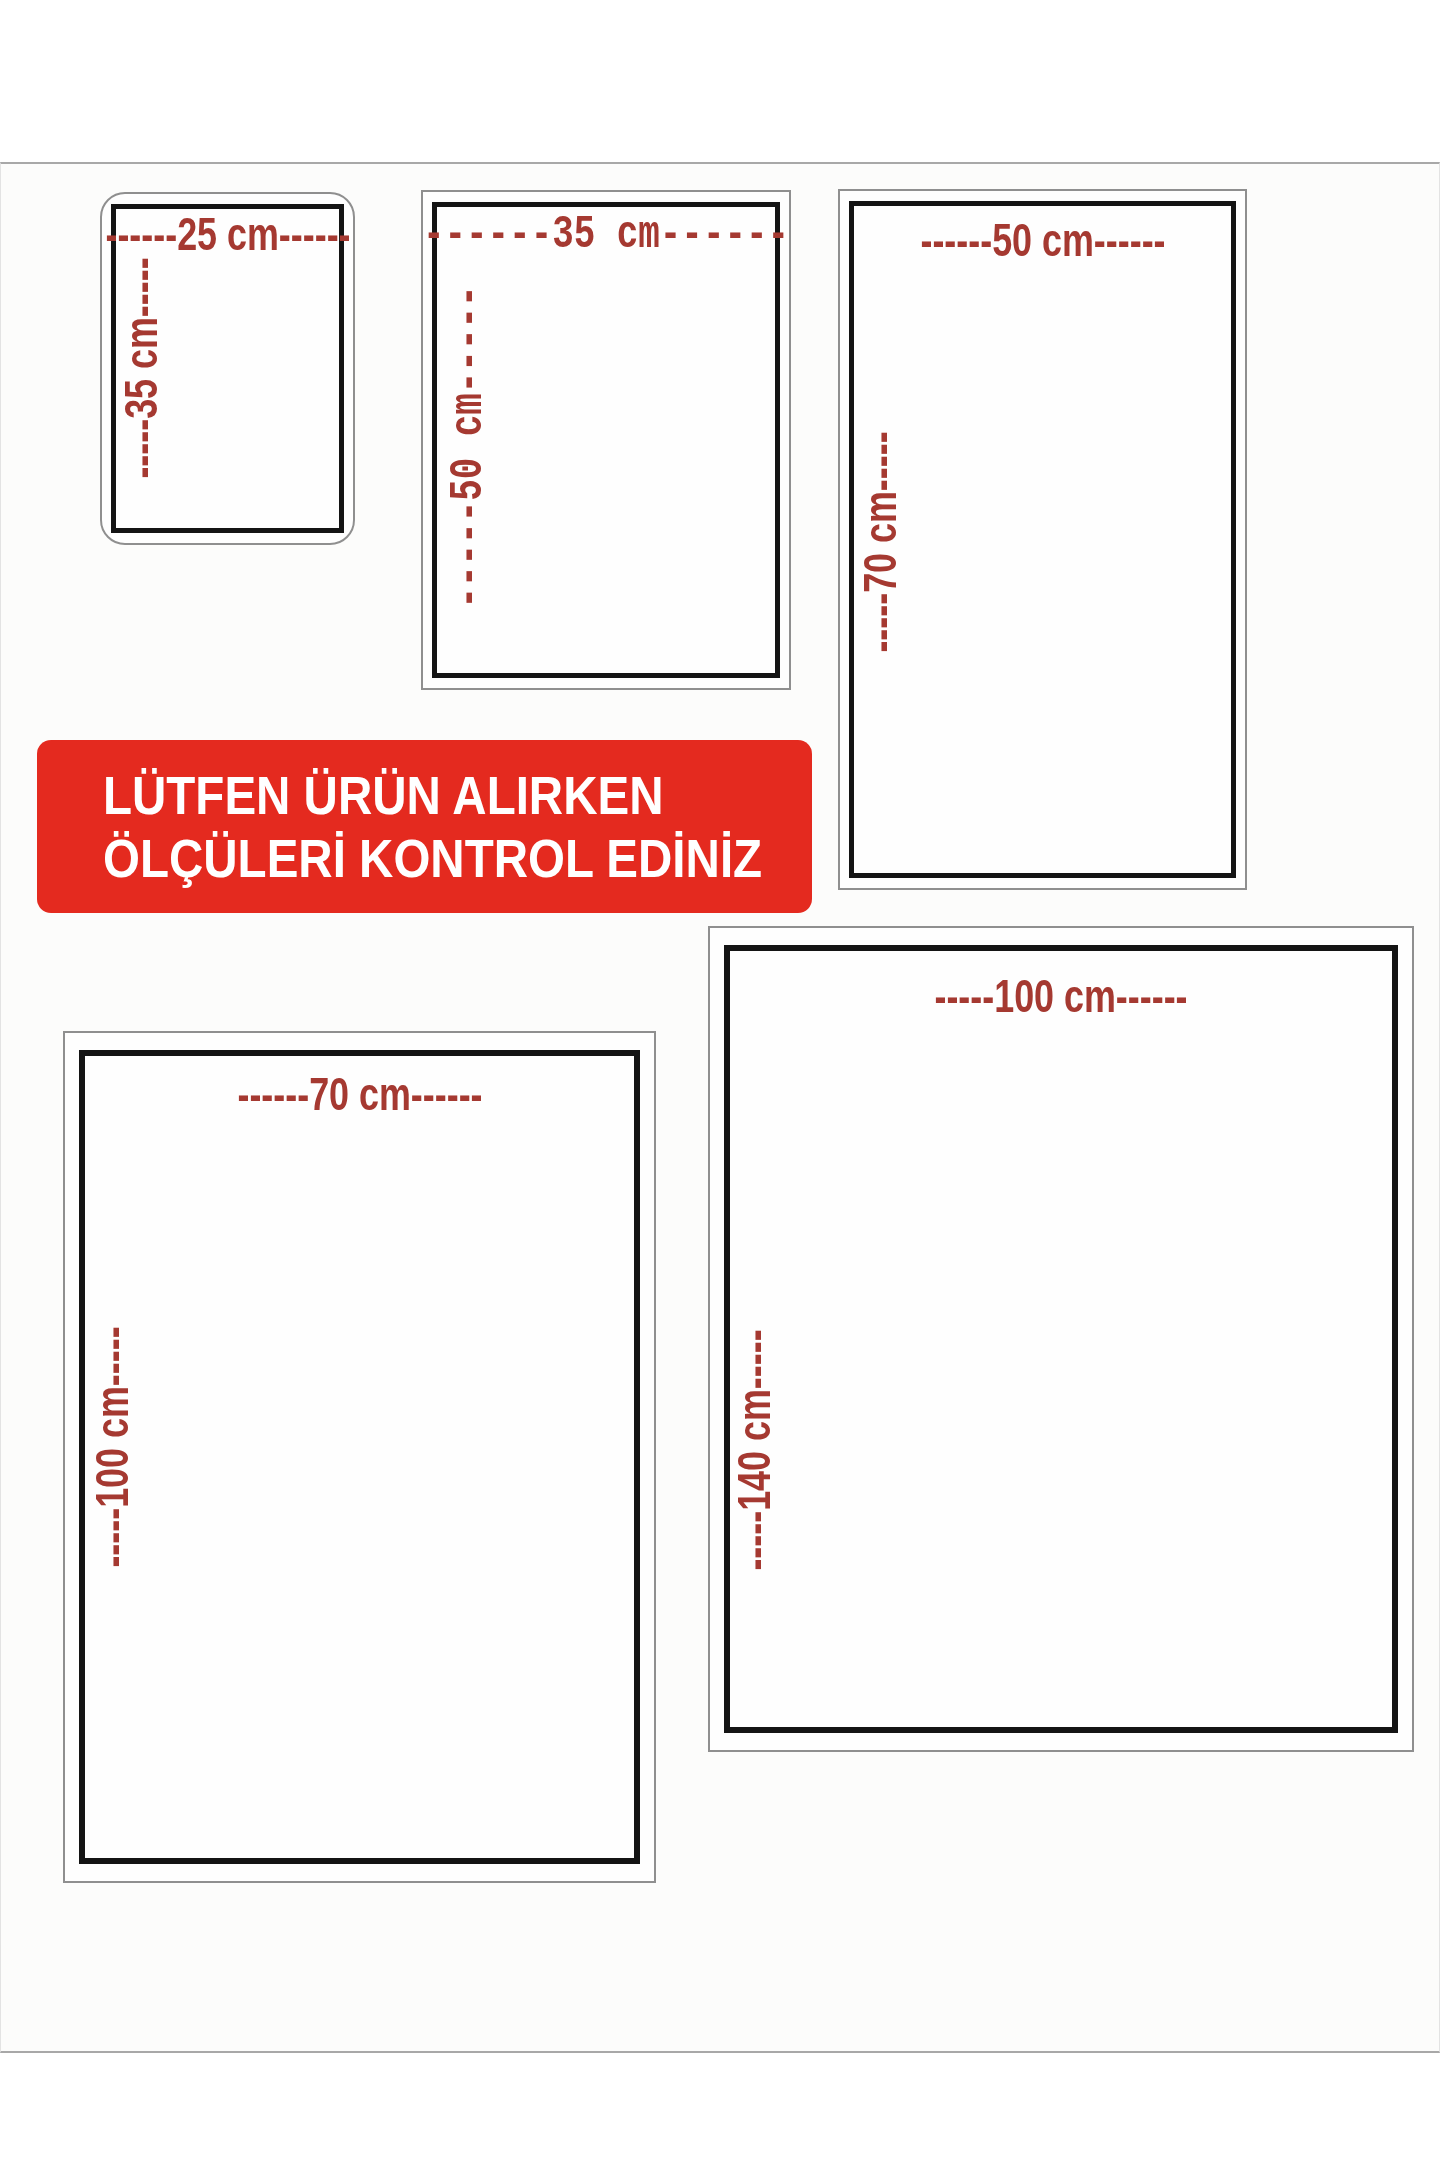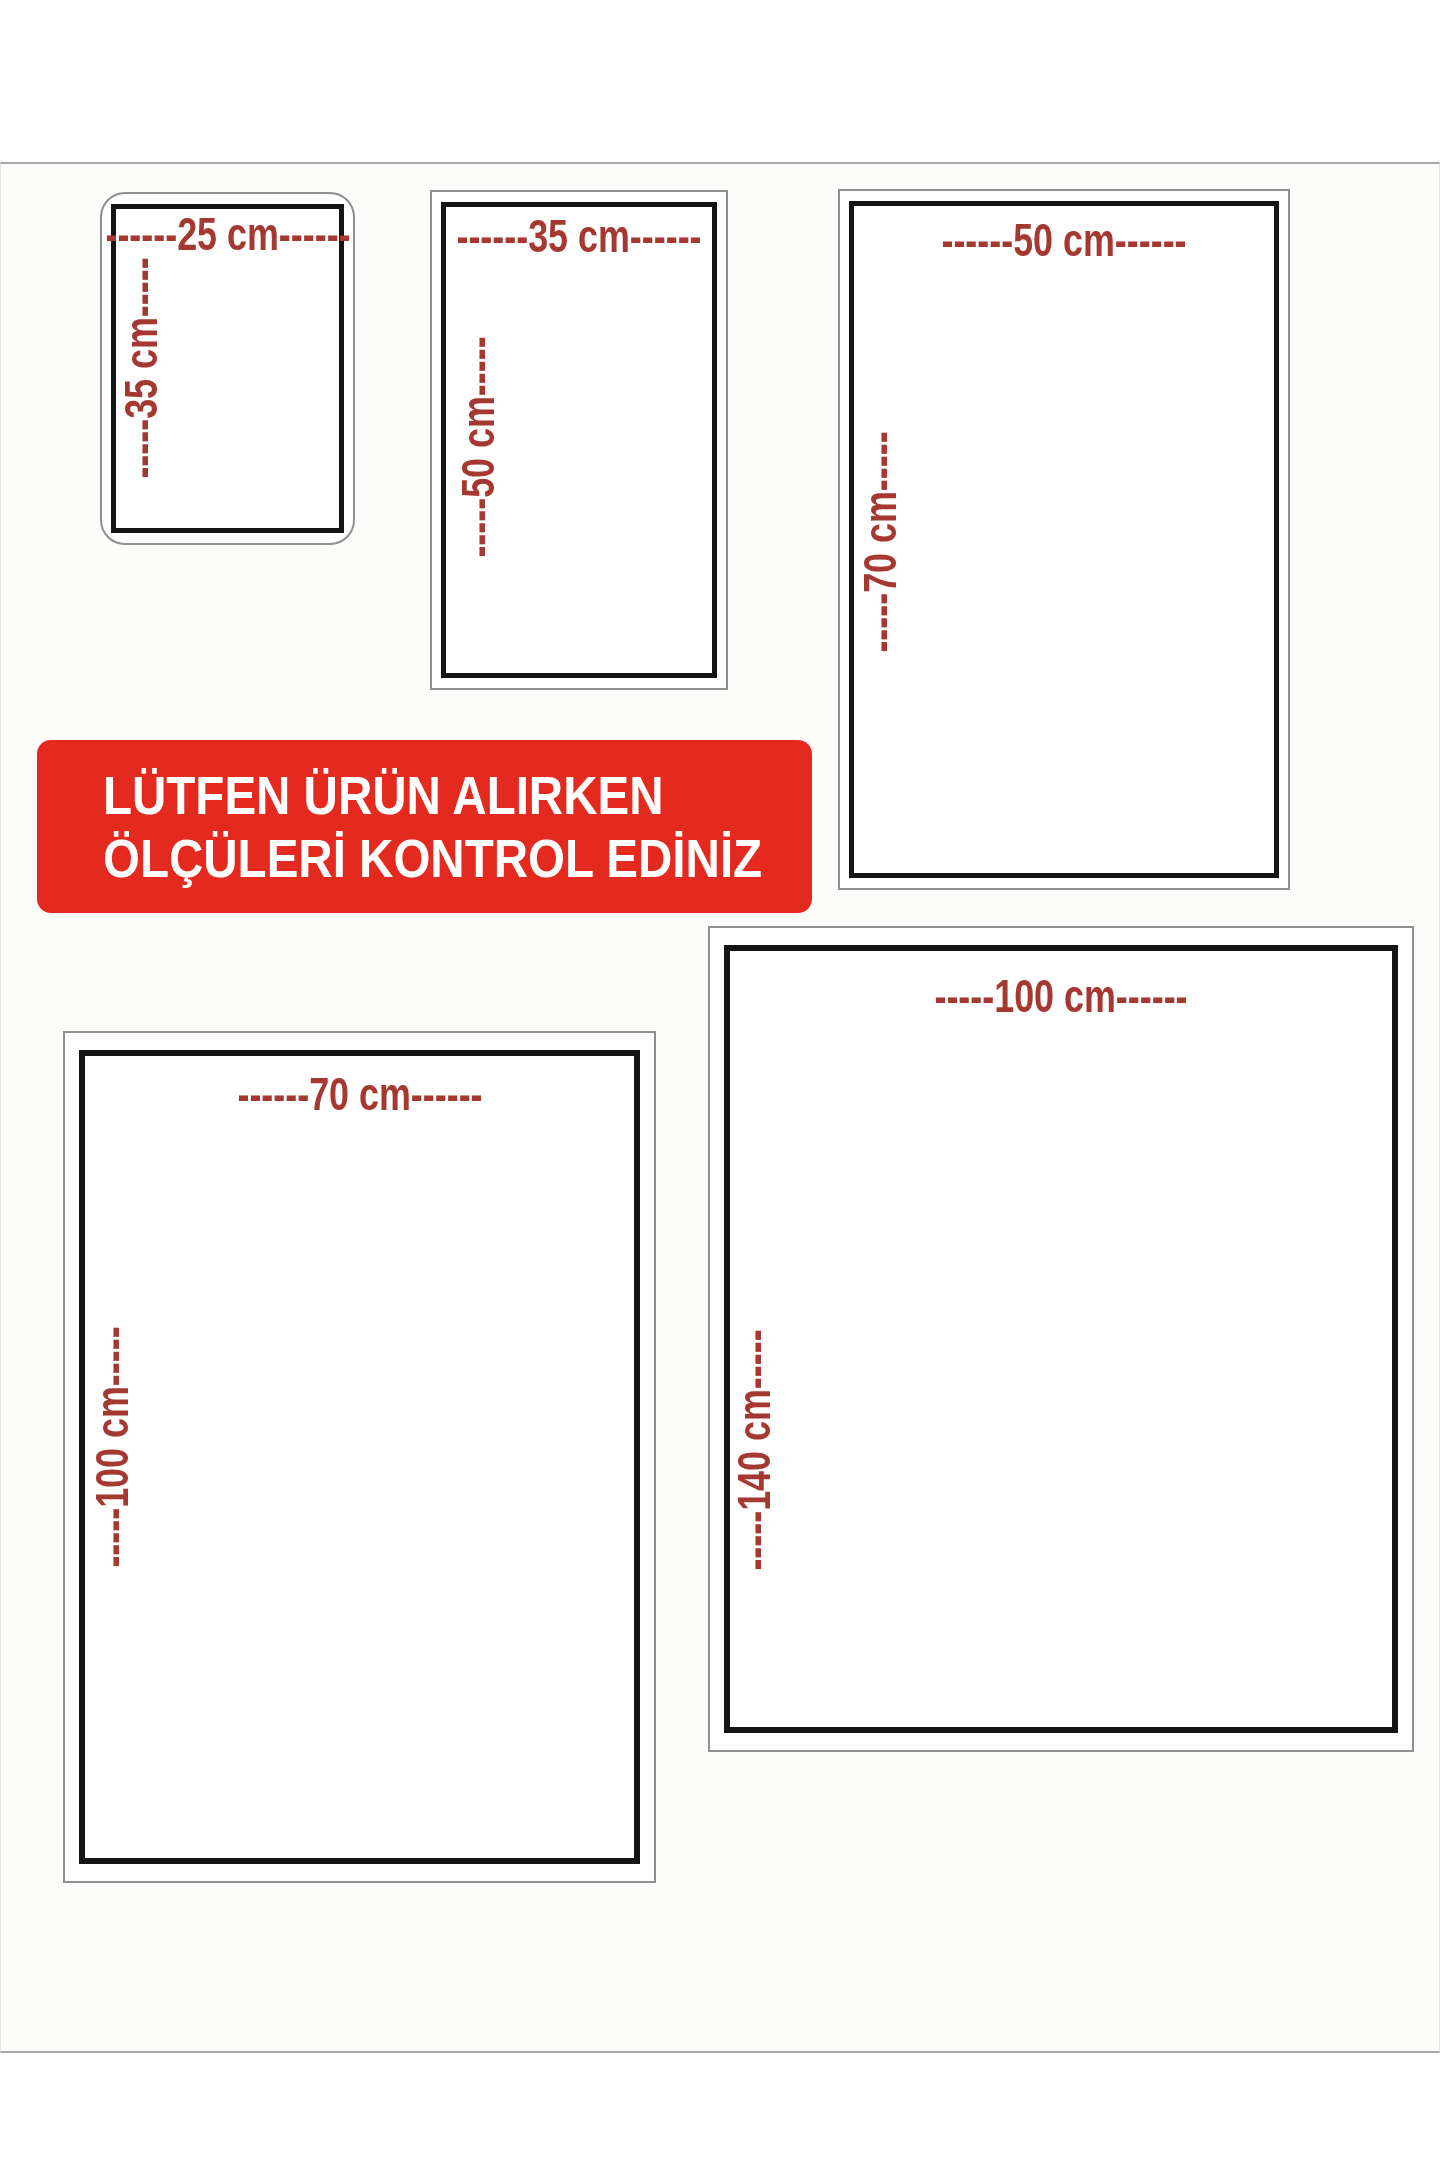--- a/index.html
+++ b/index.html
@@ -37,22 +37,22 @@
     position: absolute;
     background: #fefefe;
     border: 2px solid var(--frame-outer);
   }
   .frame {
     position: absolute;
     left: 9px; top: 10px; right: 9px; bottom: 10px;
     border: 5px solid var(--frame-inner);
   }
   .box1 { left: 100px; top: 192px; width: 255px; height: 353px; border-radius: 25px; }
-  .box2 { left: 430px; top: 190px; width: 298px; height: 500px; }
-  .box3 { left: 838px; top: 189px; width: 452px; height: 701px; }
+  .box2 { left: 421px; top: 190px; width: 370px; height: 500px; font-family: Liberation Mono, monospace; }
+  .box3 { left: 838px; top: 189px; width: 409px; height: 701px; }
   .box4 { left: 63px;  top: 1031px; width: 593px; height: 852px; padding-left: 40px; }
   .box5 { left: 708px; top: 926px;  width: 706px; height: 826px; }
   .box4 .frame, .box5 .frame { left: 14px; top: 17px; right: 14px; bottom: 17px; border-width: 6px; }
 
   
   .h-label {
     position: absolute;
     left: 50%;
     white-space: nowrap;
     color: var(--dim-red);

